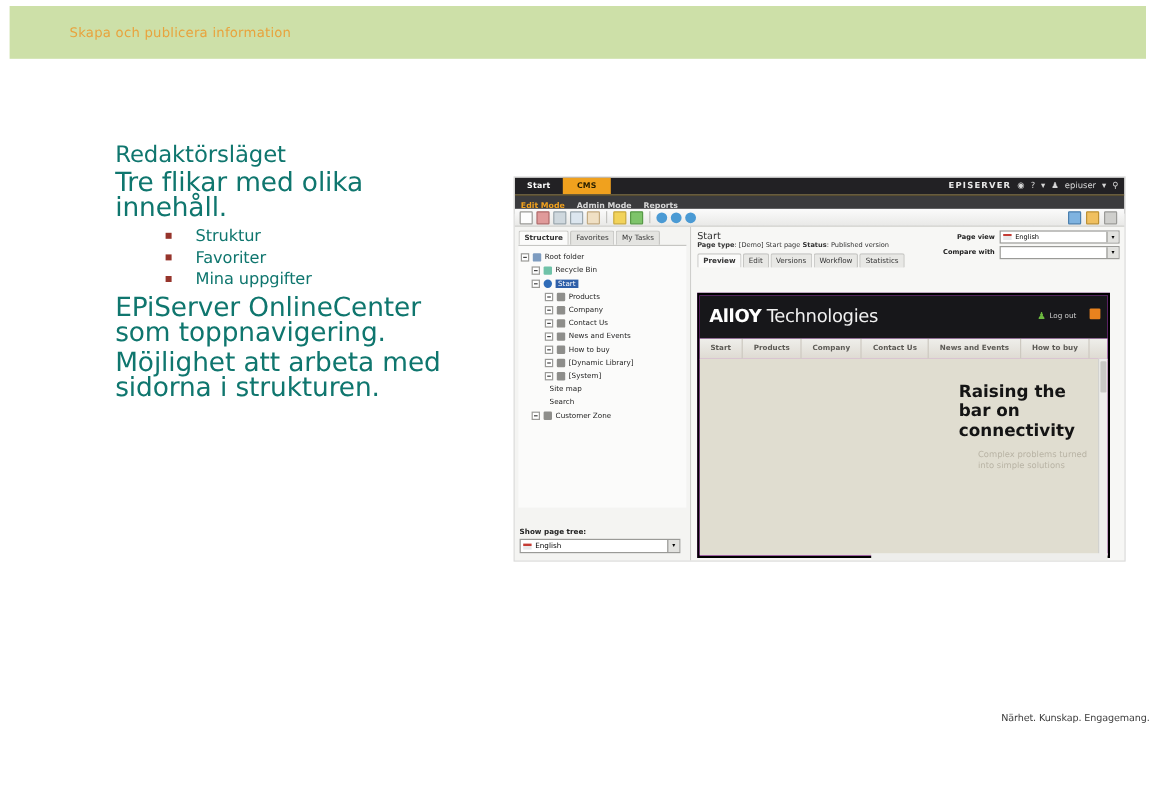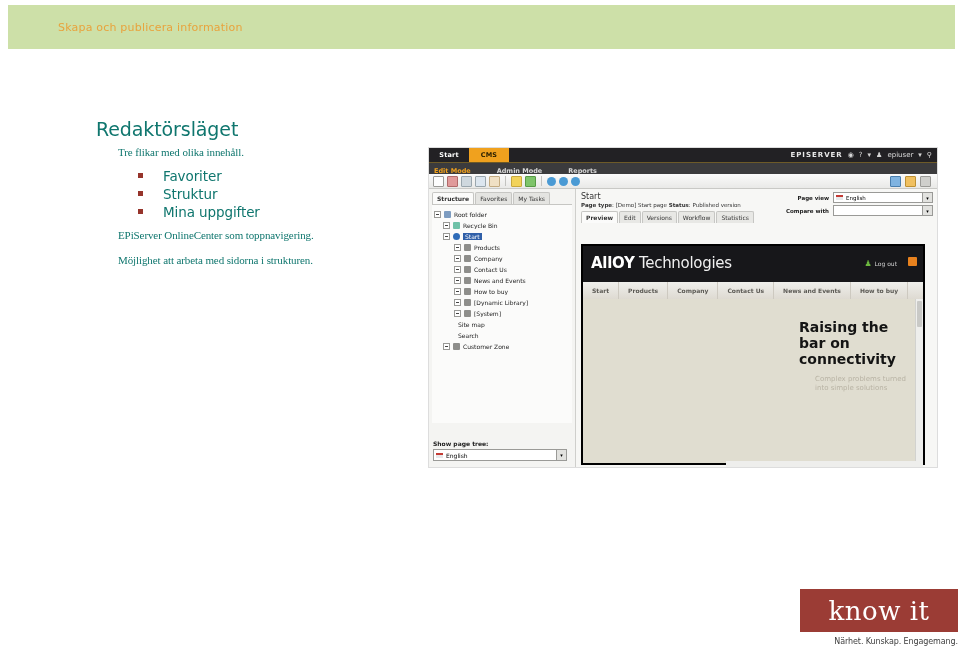--- a/index.html
+++ b/index.html
@@ -28,23 +28,22 @@
   
   #content-column{
     position:absolute;left:96px;top:118px;width:300px;
     color:#0f766e;
   }
   .lvl1{
     font-size:19px;line-height:23px;margin:0 0 1px 0;
     letter-spacing:-.1px;
   }
   .lvl2{
-    font-size:11px;line-height:21px;margin:0 0 0 22px;
+    font-size:22px;line-height:21px;margin:0 0 0 0;
     letter-spacing:-.1px;
-    font-family:Liberation Serif, serif;
   }
   .lvl3{
     font-size:13.5px;line-height:18px;margin:0 0 0 42px;
     letter-spacing:-.1px;
     display:flex;align-items:flex-start;
   }
   .lvl3 .bullet{
     display:inline-block;width:5px;height:5px;background:#96342b;
     margin:6px 20px 0 0;flex:0 0 auto;
   }
@@ -73,21 +72,21 @@
     margin-left:auto;display:flex;align-items:center;gap:5px;
     padding-right:5px;color:#e9e9e9;font-size:6.5px;
   }
   #epi-brand{font-weight:bold;letter-spacing:1px;font-size:7px;}
   .epi-gicon{opacity:.9;font-size:7px;}
 
   
   #epi-menurow{
     position:absolute;left:0;top:14px;width:100%;height:16px;
     background:#3b3b3d;border-top:1px solid #6d5a28;
-    display:flex;align-items:center;gap:26px;padding-left:5px;
+    display:flex;align-items:center;gap:10px;padding-left:5px;
     box-sizing:border-box;
   }
   .epi-menu{font-size:6.5px;color:#d8d8d8;font-weight:bold;}
   .epi-menu.sel{color:#f0a11e;}
 
   
   #epi-toolbar{
     position:absolute;left:0;top:26px;width:100%;height:15px;
     background:linear-gradient(#fbfbfb,#e9e9e7);
     border-bottom:1px solid #c9c9c6;
@@ -211,25 +210,25 @@
 <div id="header-band">
   <div id="header-title">Skapa och publicera information</div>
 </div>
 
 <div id="content-column">
   <p class="lvl1">Redaktörsläget</p>
   <p class="lvl2">Tre flikar med olika innehåll.</p>
   <div class="gap"></div>
   <p class="lvl3">
     <span class="bullet"></span>
-    <span>Favoriter</span>
+    <span>Struktur</span>
   </p>
   <p class="lvl3">
     <span class="bullet"></span>
-    <span>Struktur</span>
+    <span>Favoriter</span>
   </p>
   <p class="lvl3">
     <span class="bullet"></span>
     <span>Mina uppgifter</span>
   </p>
   <div class="gap"></div>
   <p class="lvl2">EPiServer OnlineCenter som toppnavigering.</p>
   <div class="gap"></div>
   <p class="lvl2">Möjlighet att arbeta med sidorna i strukturen.</p>
 </div>
@@ -421,17 +420,14 @@
           <div id="alloy-vthumb"></div>
         </div>
       </div>
     </div>
 
     <div id="epi-hscroll"></div>
   </div>
 </div>
 
 <div id="knowit">
-  <div id="knowit-box">
-    <span id="knowit-word">know it</span>
-  </div>
   <div id="knowit-tag">Närhet. Kunskap. Engagemang.</div>
 </div>
 
 </body></html>

